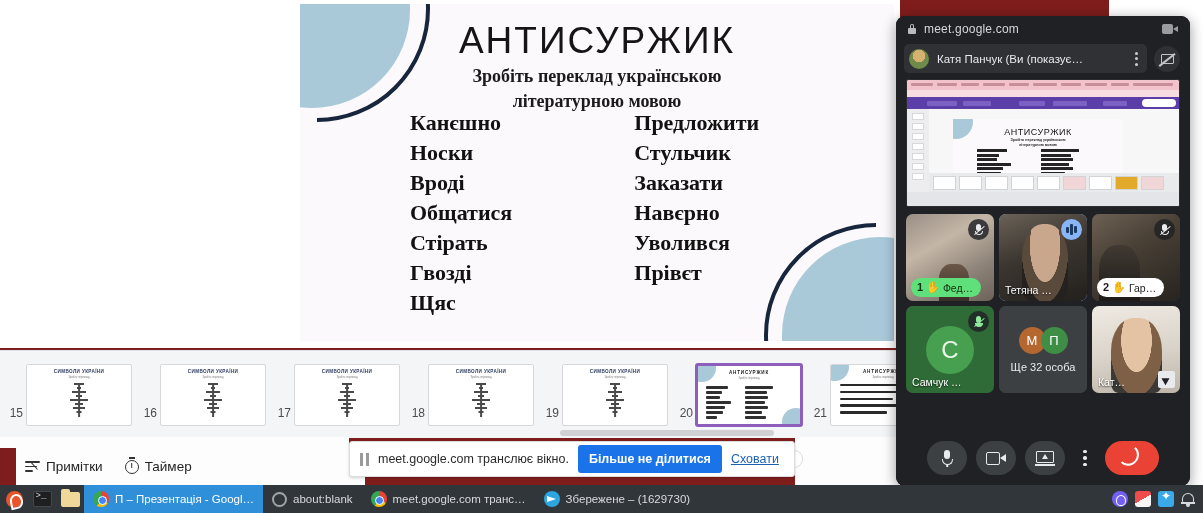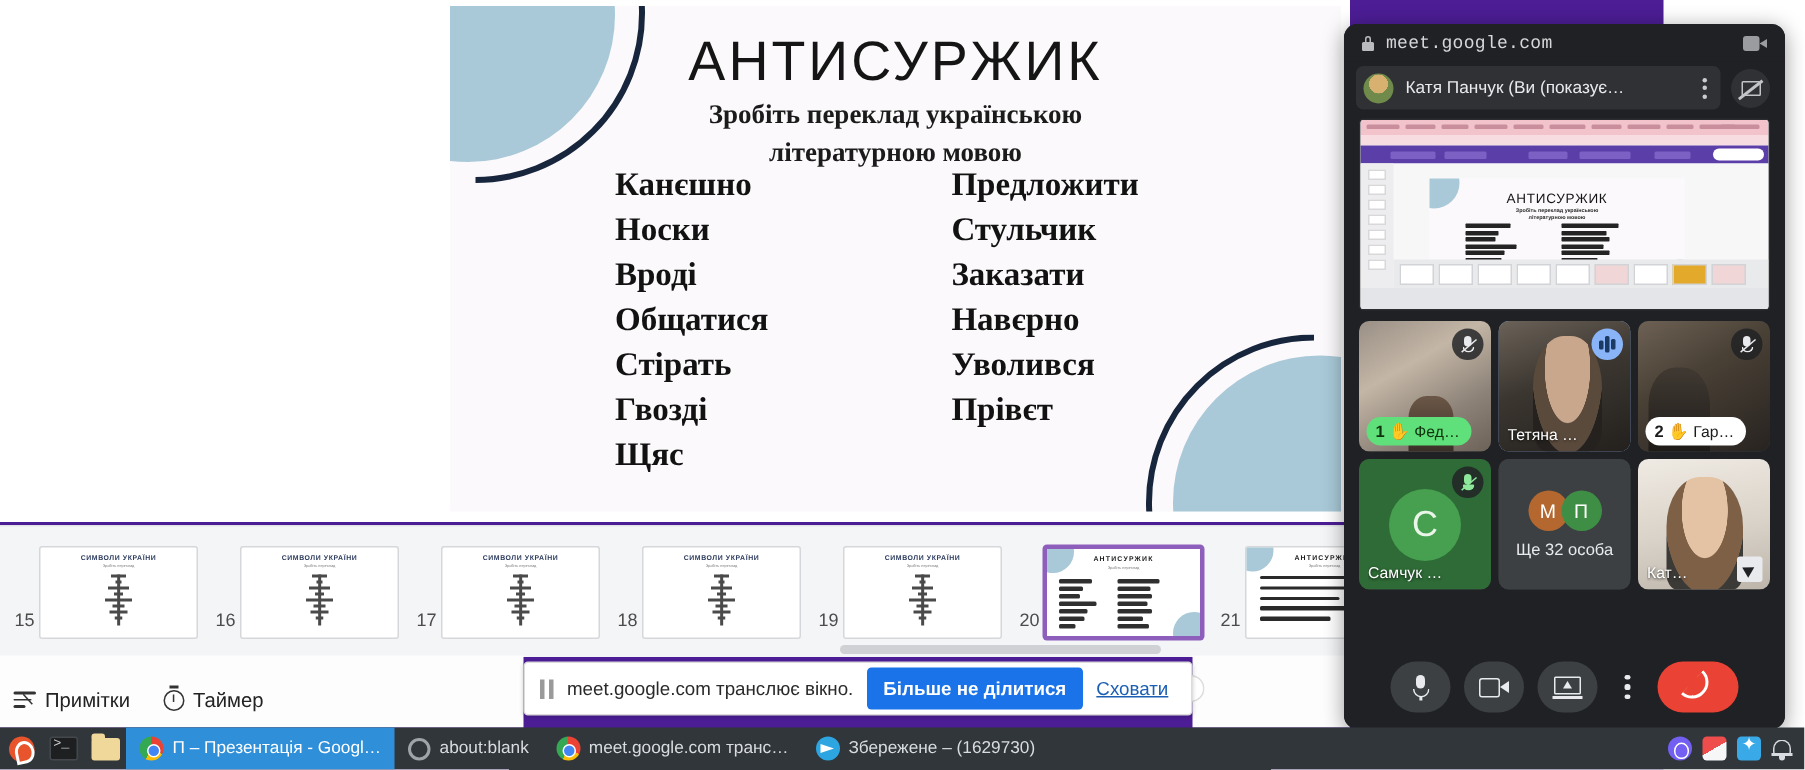--- a/index.html
+++ b/index.html
@@ -1,21 +1,21 @@
 <!DOCTYPE html>
 <html><head>
 <meta charset="utf-8">
 <style>
   * { box-sizing: border-box; margin: 0; padding: 0; }
   html, body {
     width: 1203px; height: 513px; overflow: hidden;
     font-family: "Liberation Sans", sans-serif;
     background: #ffffff;
   }
-  #root { position: relative; width: 1109px; height: 513px; background: #4c1d95; }
+  #root { position: relative; width: 1109px; height: 513px; background: #7f1d1d; }
 
   
   .slide-stage {
     position: absolute; left: 0; top: 0; width: 900px; height: 348px;
     background: #ffffff;
   }
   .slide {
     position: absolute; left: 300px; top: 4px; width: 594px; height: 337px;
     background: #fbf9fb; overflow: hidden;
   }
@@ -120,21 +120,21 @@
   }
   .share-link { font-size: 12.5px; color: #1a5fb4; text-decoration: underline; cursor: pointer; }
   .share-tail {
     position: absolute; left: 785px; top: 450px; width: 18px; height: 18px;
     border: 1px solid #dcdcdc; border-left: none; border-radius: 0 9px 9px 0;
     background: #fff; z-index: 5;
   }
 
   
   .notes-bar {
-    position: absolute; left: 0; top: 448px; width: 349px; height: 37px;
+    position: absolute; left: 16px; top: 448px; width: 349px; height: 37px;
     background: #fdfdfd; display: flex; align-items: center; gap: 22px; padding-left: 9px;
   }
   .nb-item { display: flex; align-items: center; gap: 6px; cursor: pointer; }
   .nb-label { font-size: 13.5px; color: #232323; }
   .nb-strip { width: 15px; height: 13px; position: relative; }
   .nb-strip i { position: absolute; left: 0; height: 1.8px; background: #333; border-radius: 1px; }
   .nb-pen { position: absolute; right: -2px; top: -1px; width: 9px; height: 9px;
             border-left: 1.8px solid #333; transform: rotate(-42deg); }
   .nb-clock { width: 14px; height: 14px; border: 1.7px solid #333; border-radius: 50%; position: relative; }
   .nb-clock:before { content: ""; position: absolute; left: 50%; top: 2px; width: 1.6px; height: 5px;
@@ -147,21 +147,20 @@
 
   
   .meet {
     position: absolute; left: 896px; top: 16px; width: 294px; height: 470px;
     background: #202124; border-radius: 9px; overflow: hidden;
     box-shadow: 0 3px 14px rgba(0,0,0,.4); z-index: 9;
   }
   .meet-urlbar {
     height: 25px; display: flex; align-items: center; gap: 8px; padding: 12px 12px;
     background: #202124;
-    font-family: Liberation Mono, monospace;
   }
   .lock-icon { width: 8px; height: 10px; position: relative; flex: 0 0 auto; }
   .lock-icon i { position: absolute; bottom: 0; left: 0; width: 8px; height: 6px;
                  background: #b9bbbe; border-radius: 1px; }
   .lock-icon b { position: absolute; top: 0; left: 1.6px; width: 4.8px; height: 5px;
                  border: 1.3px solid #b9bbbe; border-bottom: none; border-radius: 3px 3px 0 0; }
   .meet-url { font-size: 12px; color: #d6d7d9; letter-spacing: .2px; }
   .cam-badge { margin-left: auto; width: 16px; height: 10px; position: relative; }
   .cam-badge i { position: absolute; left: 0; top: 0; width: 11px; height: 10px; background: #9a9c9f; border-radius: 2px; }
   .cam-badge b { position: absolute; right: 0; top: 2px; width: 0; height: 0;

